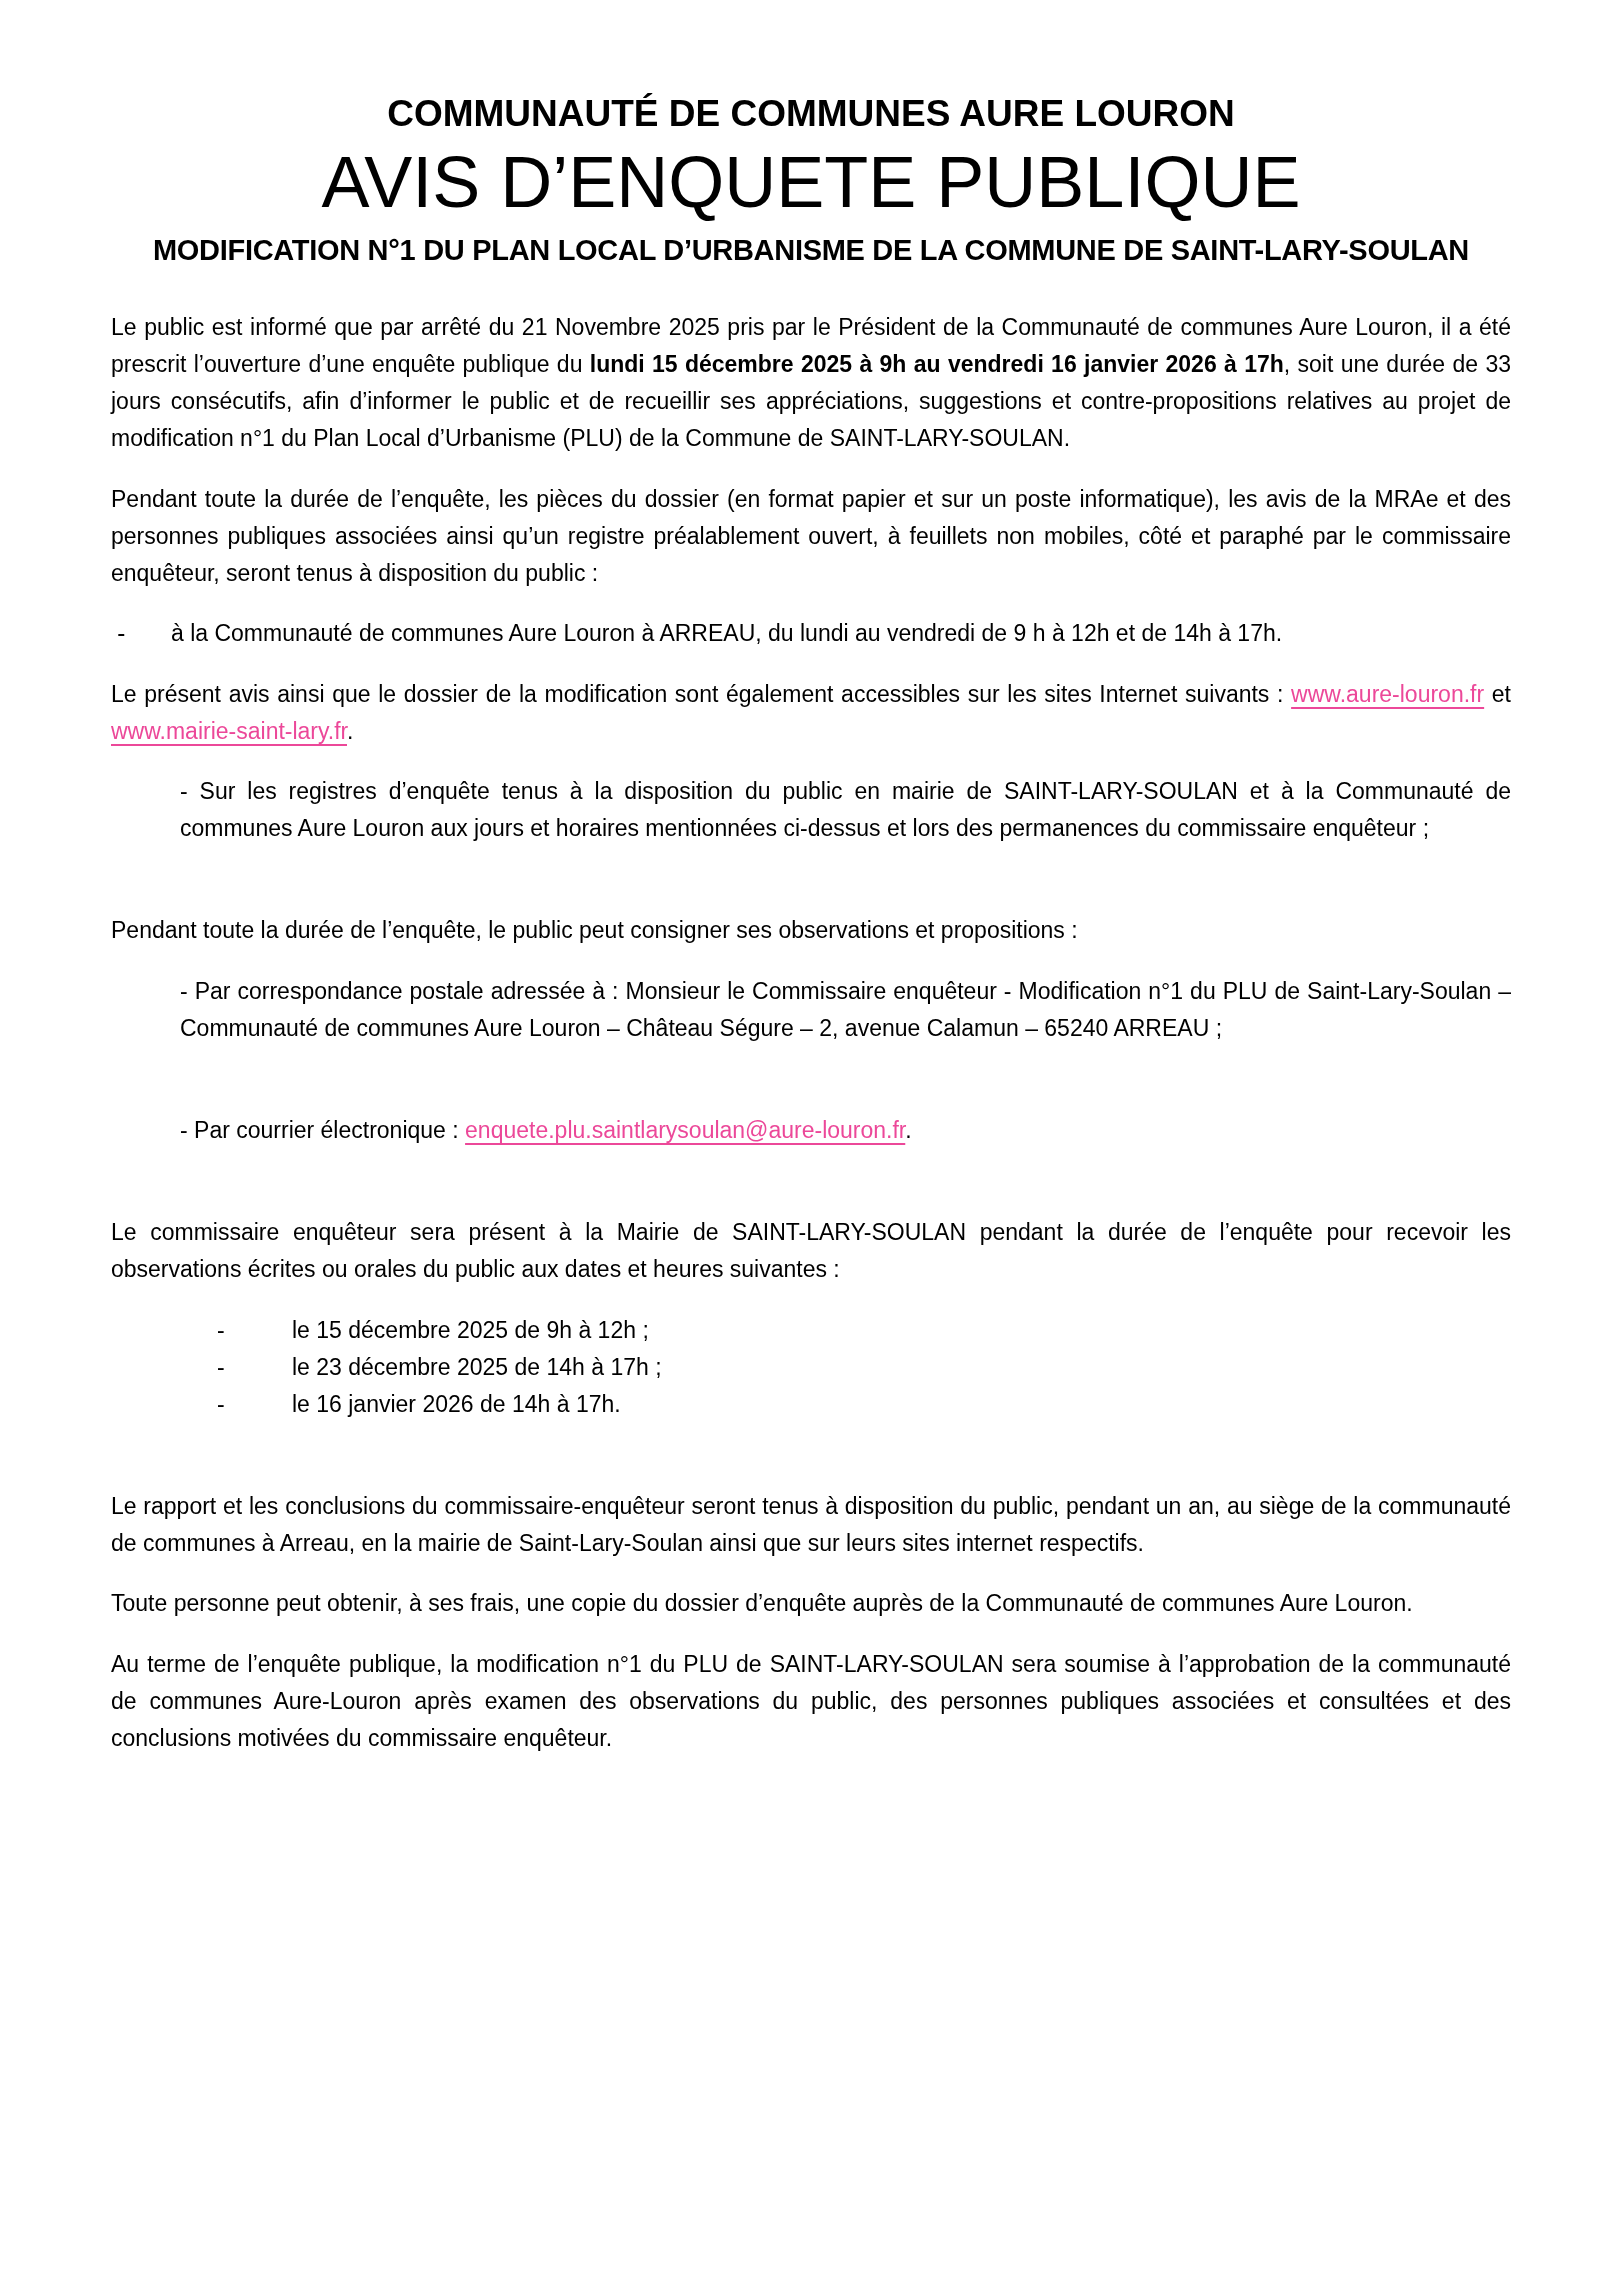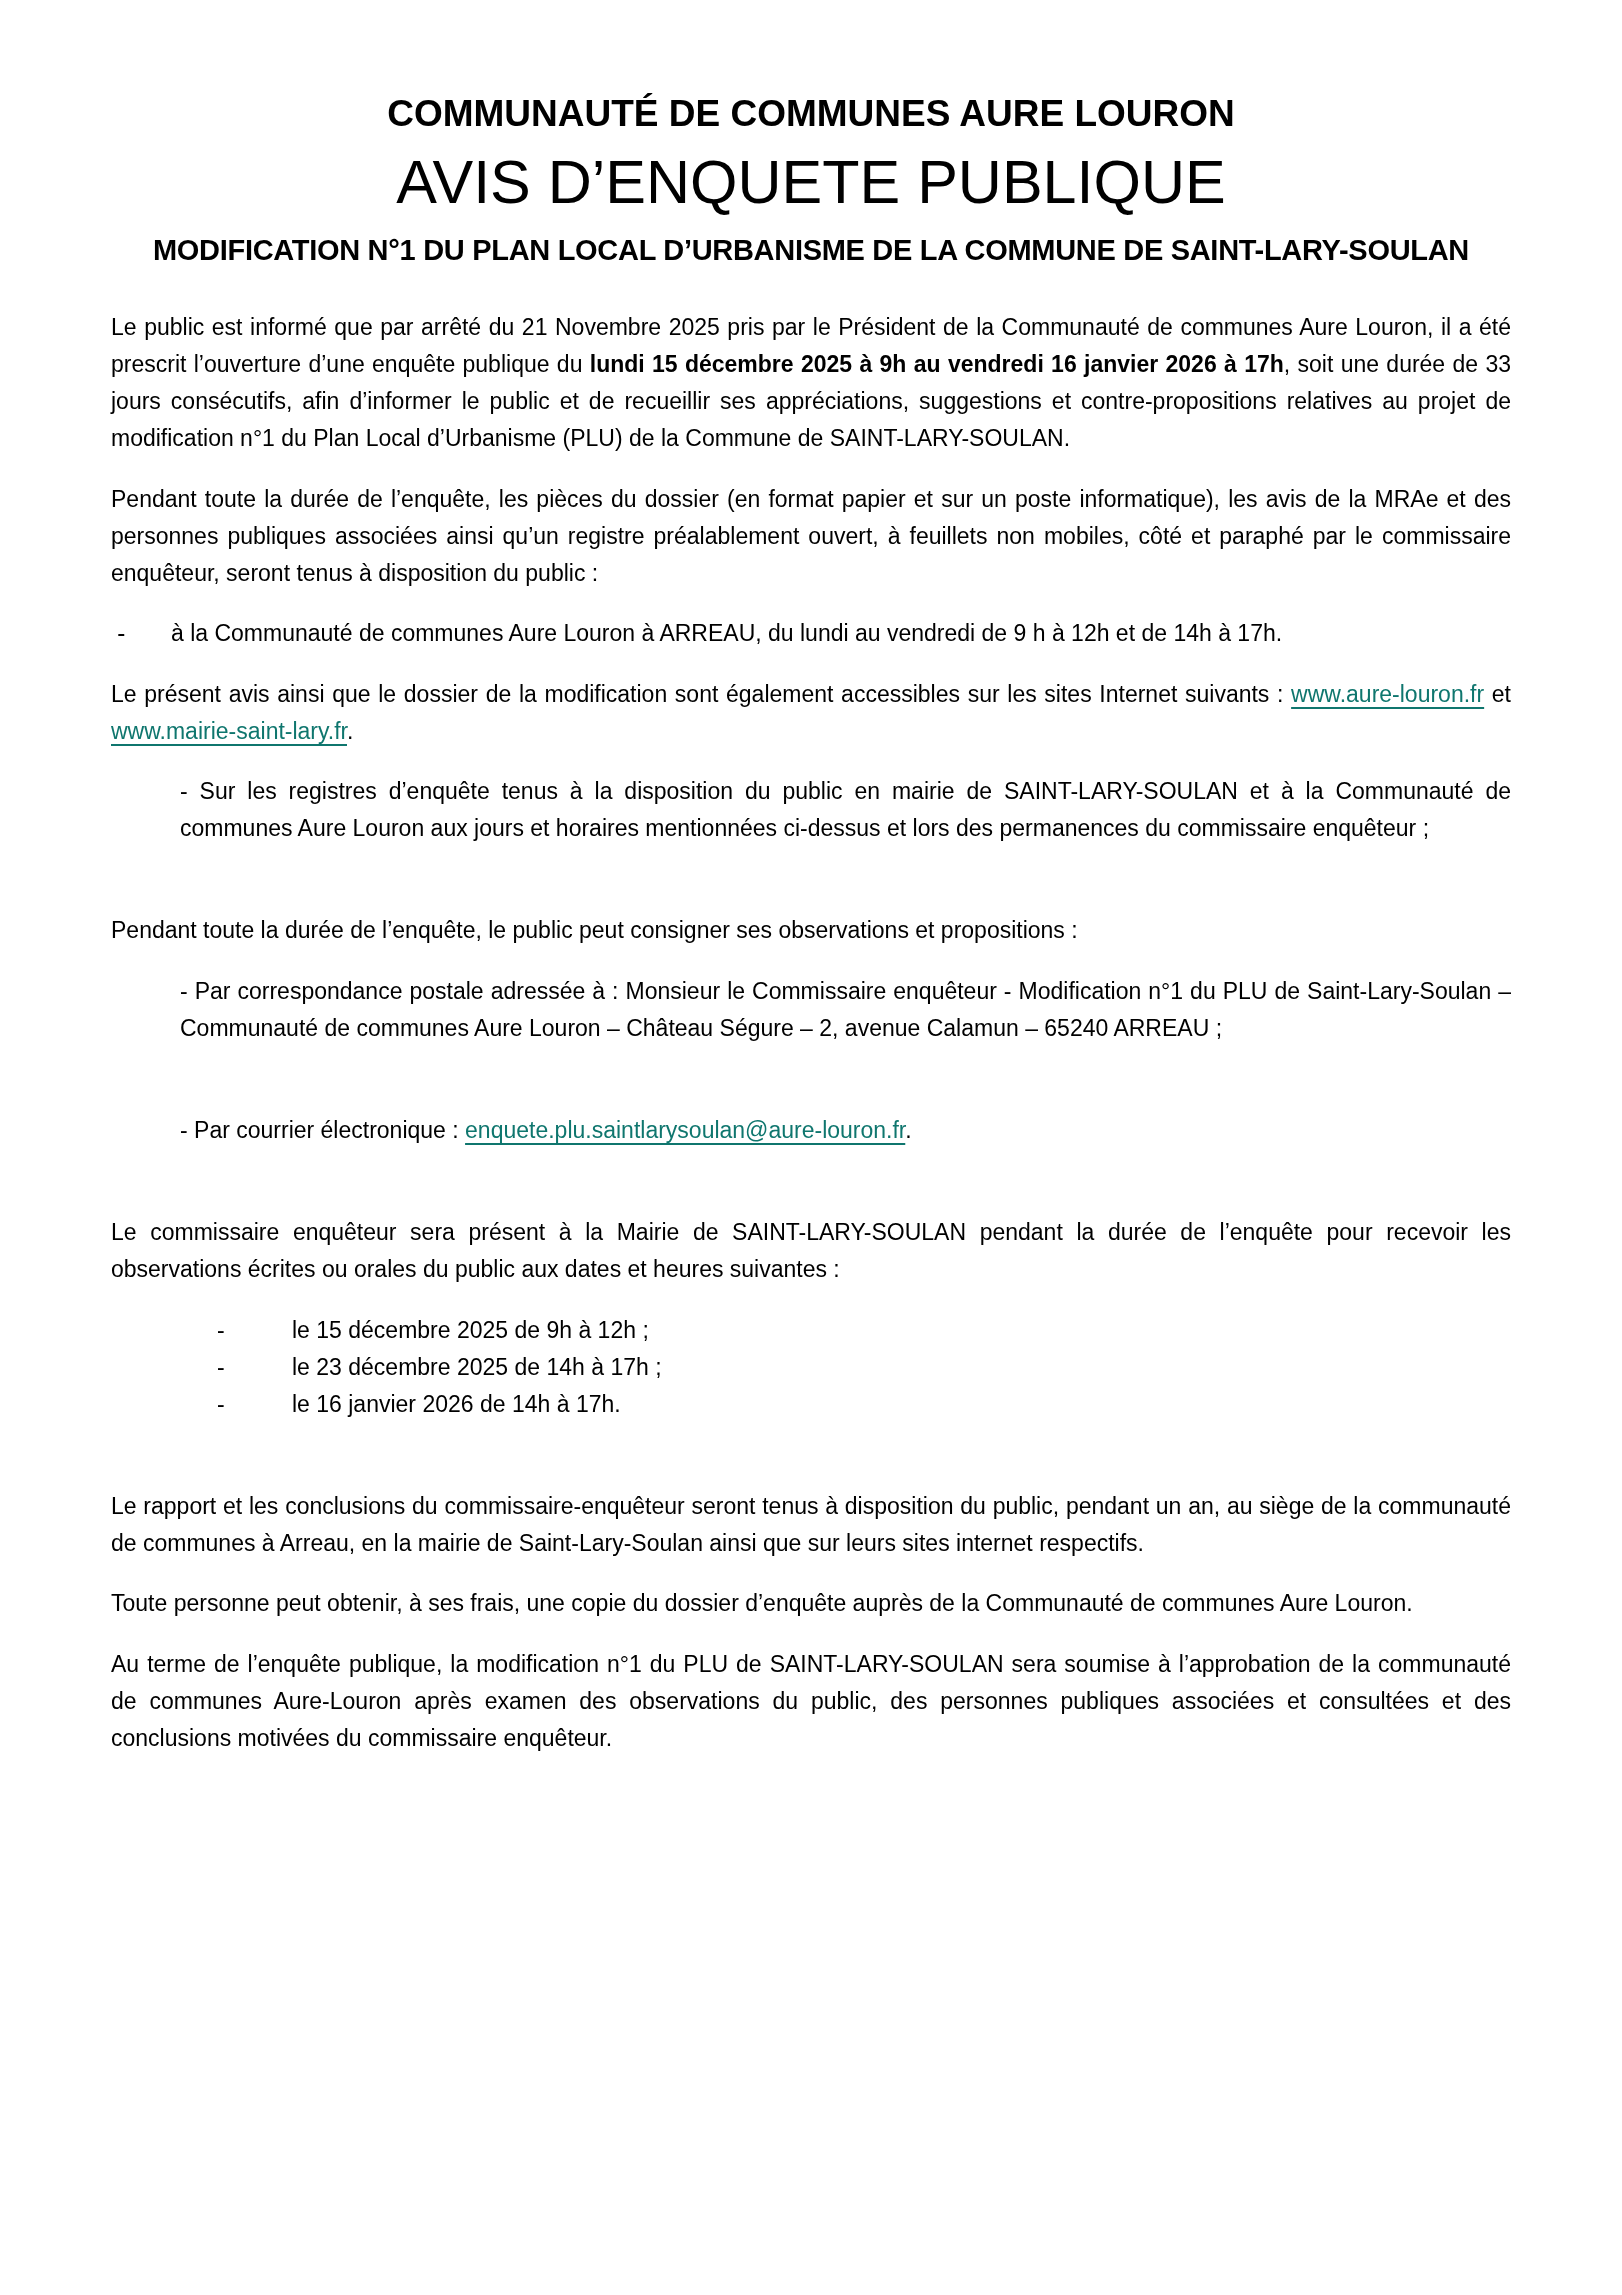--- a/index.html
+++ b/index.html
@@ -19,21 +19,21 @@
   }
   .header { text-align: center; }
   .org-title {
     font-size: 37px;
     font-weight: bold;
     line-height: 43px;
     margin: 0;
     white-space: nowrap;
   }
   .main-title {
-    font-size: 61px;
+    font-size: 72px;
     font-weight: normal;
     line-height: 81px;
     margin: 6.5px 0 0 0;
     white-space: nowrap;
   }
   .doc-subtitle {
     font-size: 29px;
     font-weight: bold;
     line-height: 35px;
     letter-spacing: -0.3px;
@@ -43,21 +43,21 @@
   }
   .content {
     margin-top: 41px;
     font-size: 23px;
     line-height: 37px;
     text-align: justify;
   }
   .para { margin: 0 0 23.6px 0; }
   b { font-weight: bold; }
   a.link {
-    color: #0f766e;
+    color: #ec4899;
     text-decoration: underline;
     text-decoration-thickness: 2px;
     text-underline-offset: 5.2px;
   }
   
   .loc-list { margin: 0 0 23.6px 0; }
   .loc-item { position: relative; padding-left: 60px; }
   .loc-item .marker { position: absolute; left: 6.5px; top: 0; }
   
   .indent-block {

